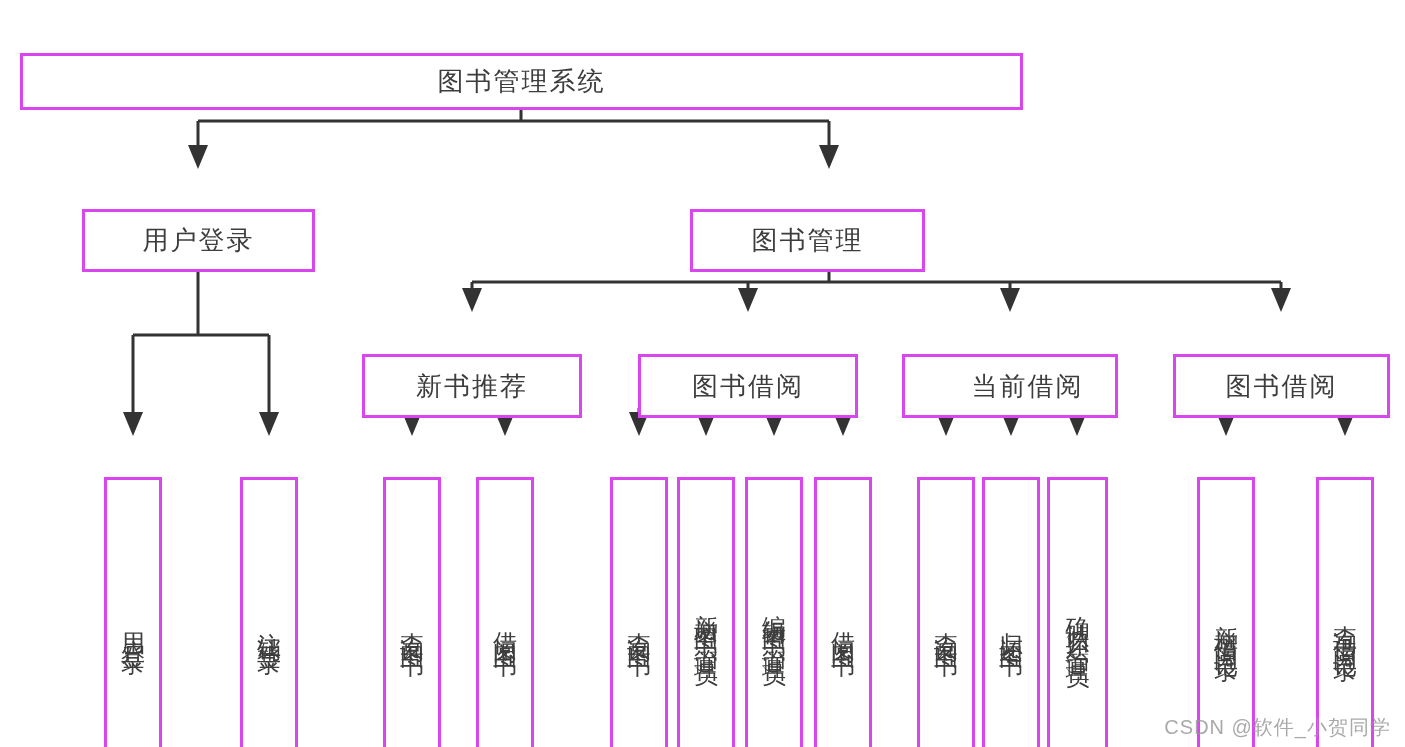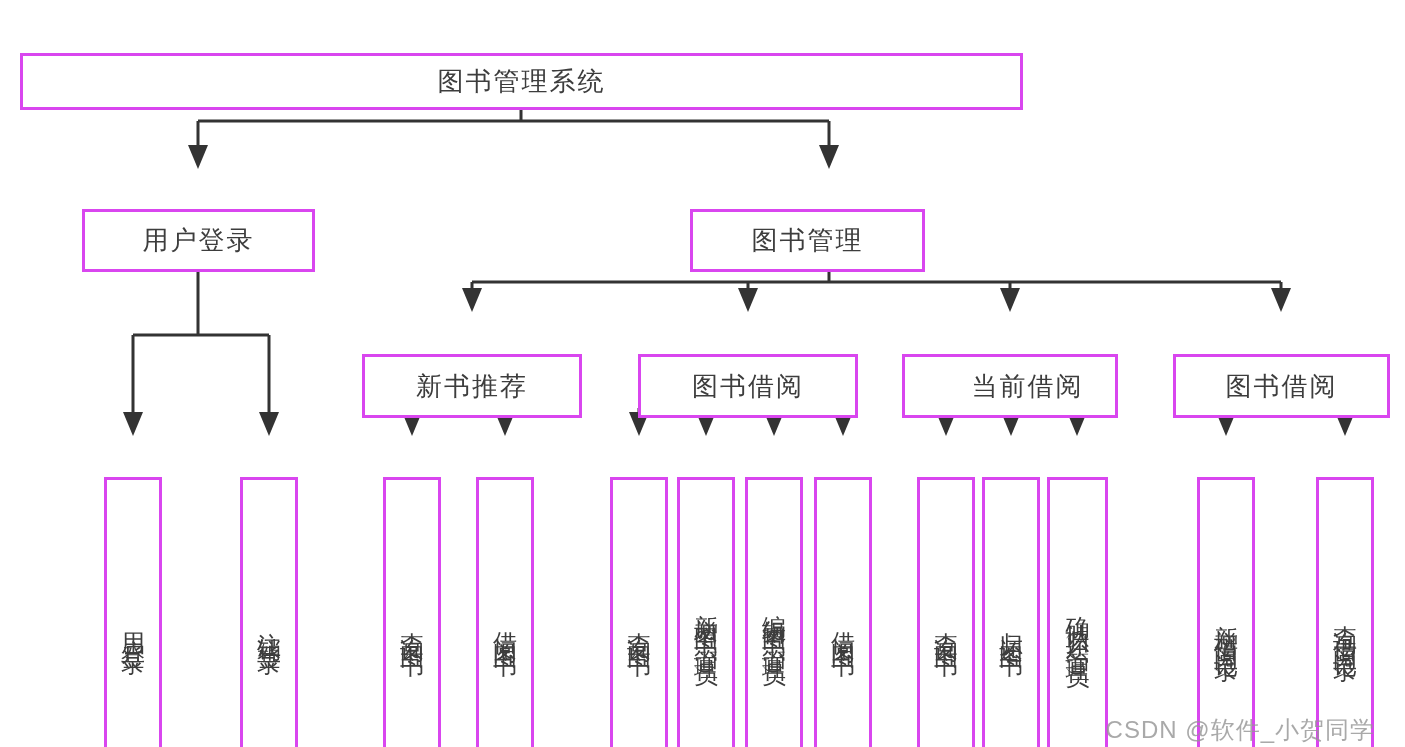--- a/index.html
+++ b/index.html
@@ -45,22 +45,22 @@
     writing-mode: vertical-rl;
     text-orientation: mixed;
     font-size: 24px;
     line-height: 1;
     letter-spacing: 7px;
     white-space: nowrap;
   }
   .watermark {
     position: absolute;
     top: 714px;
-    right: 30px;
-    font-size: 24px;
+    right: 14px;
+    font-size: 20px;
     color: rgba(150, 150, 150, 0.82);
     letter-spacing: 1px;
     z-index: 5;
     white-space: nowrap;
   }
 </style>
 </head>
 <body>
 
 <div class="stage">

